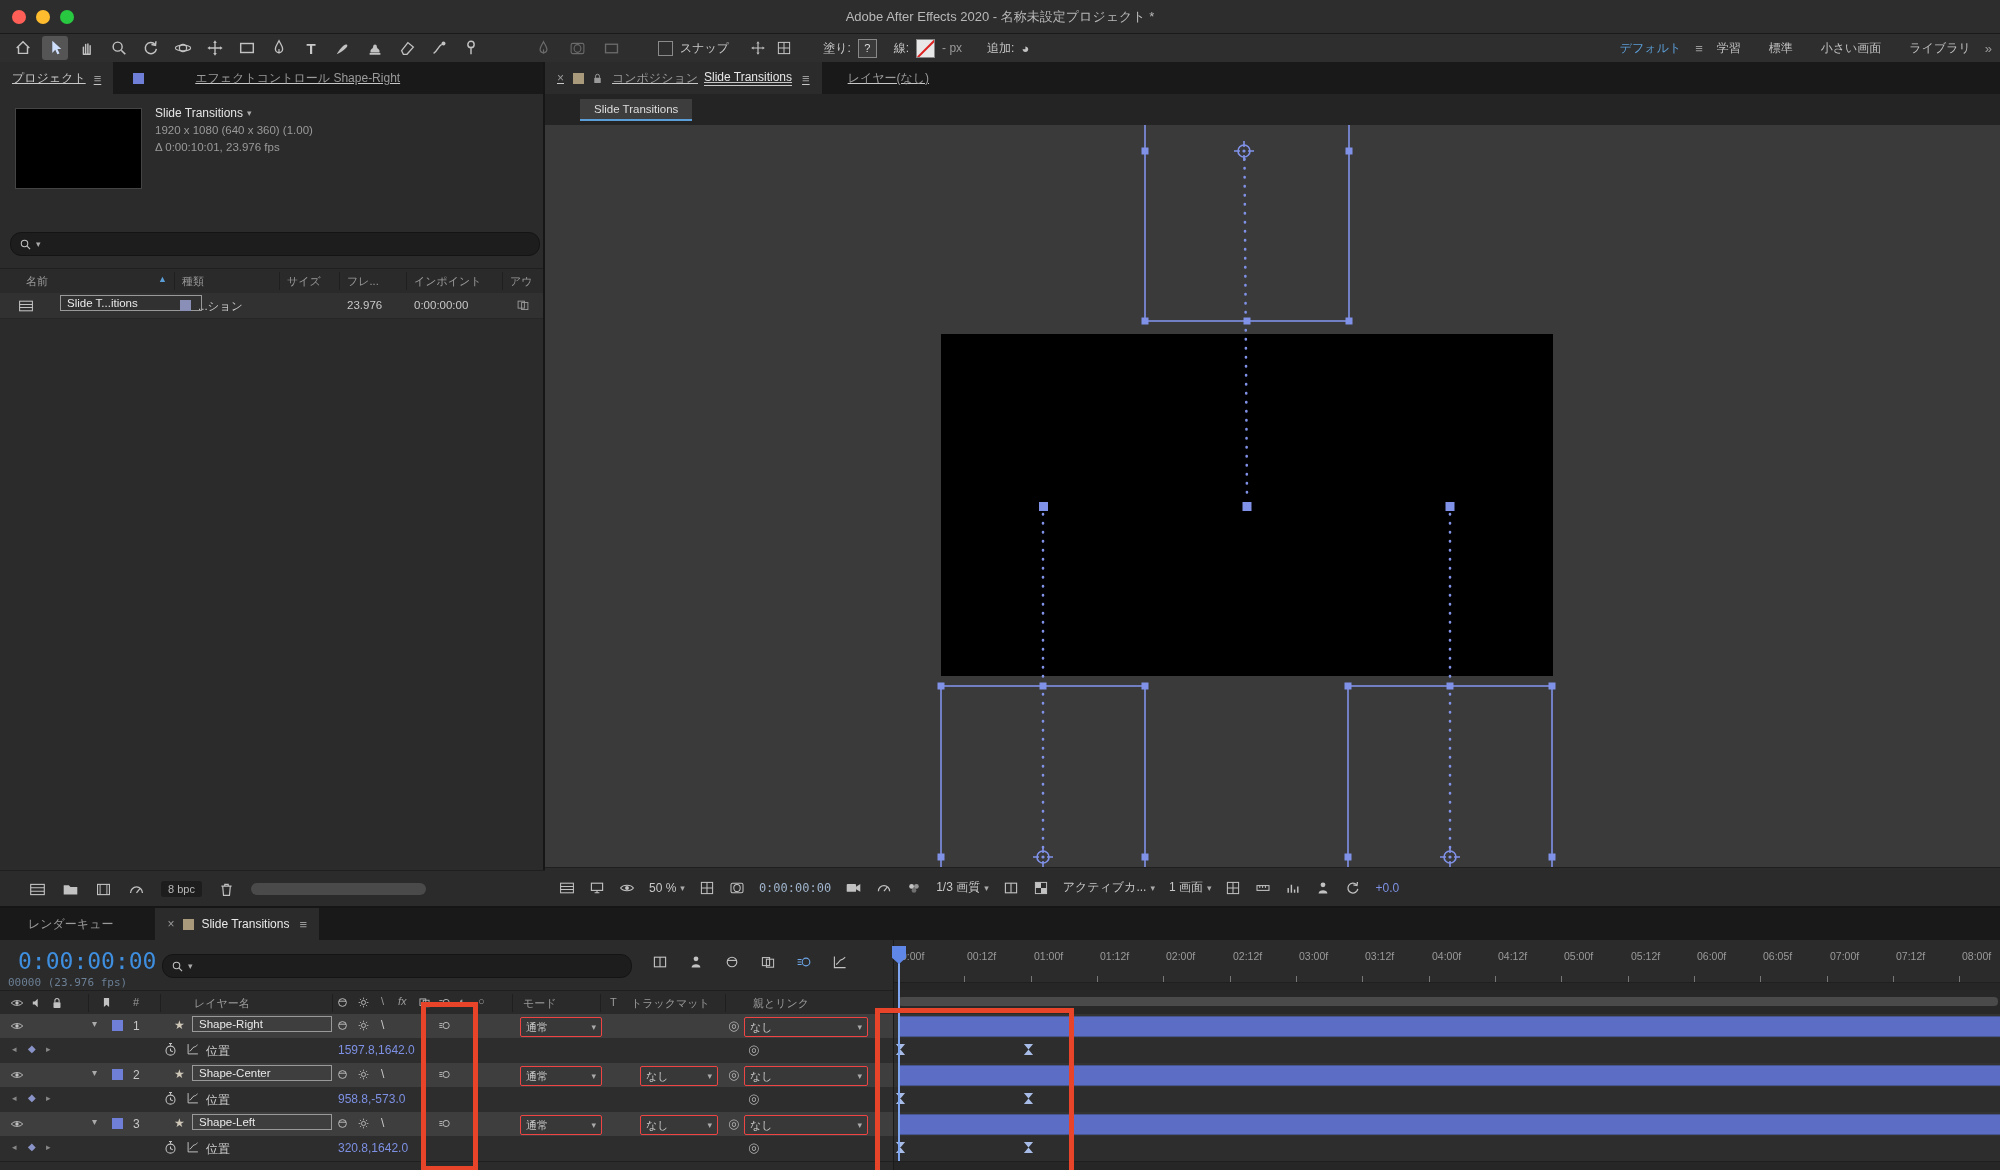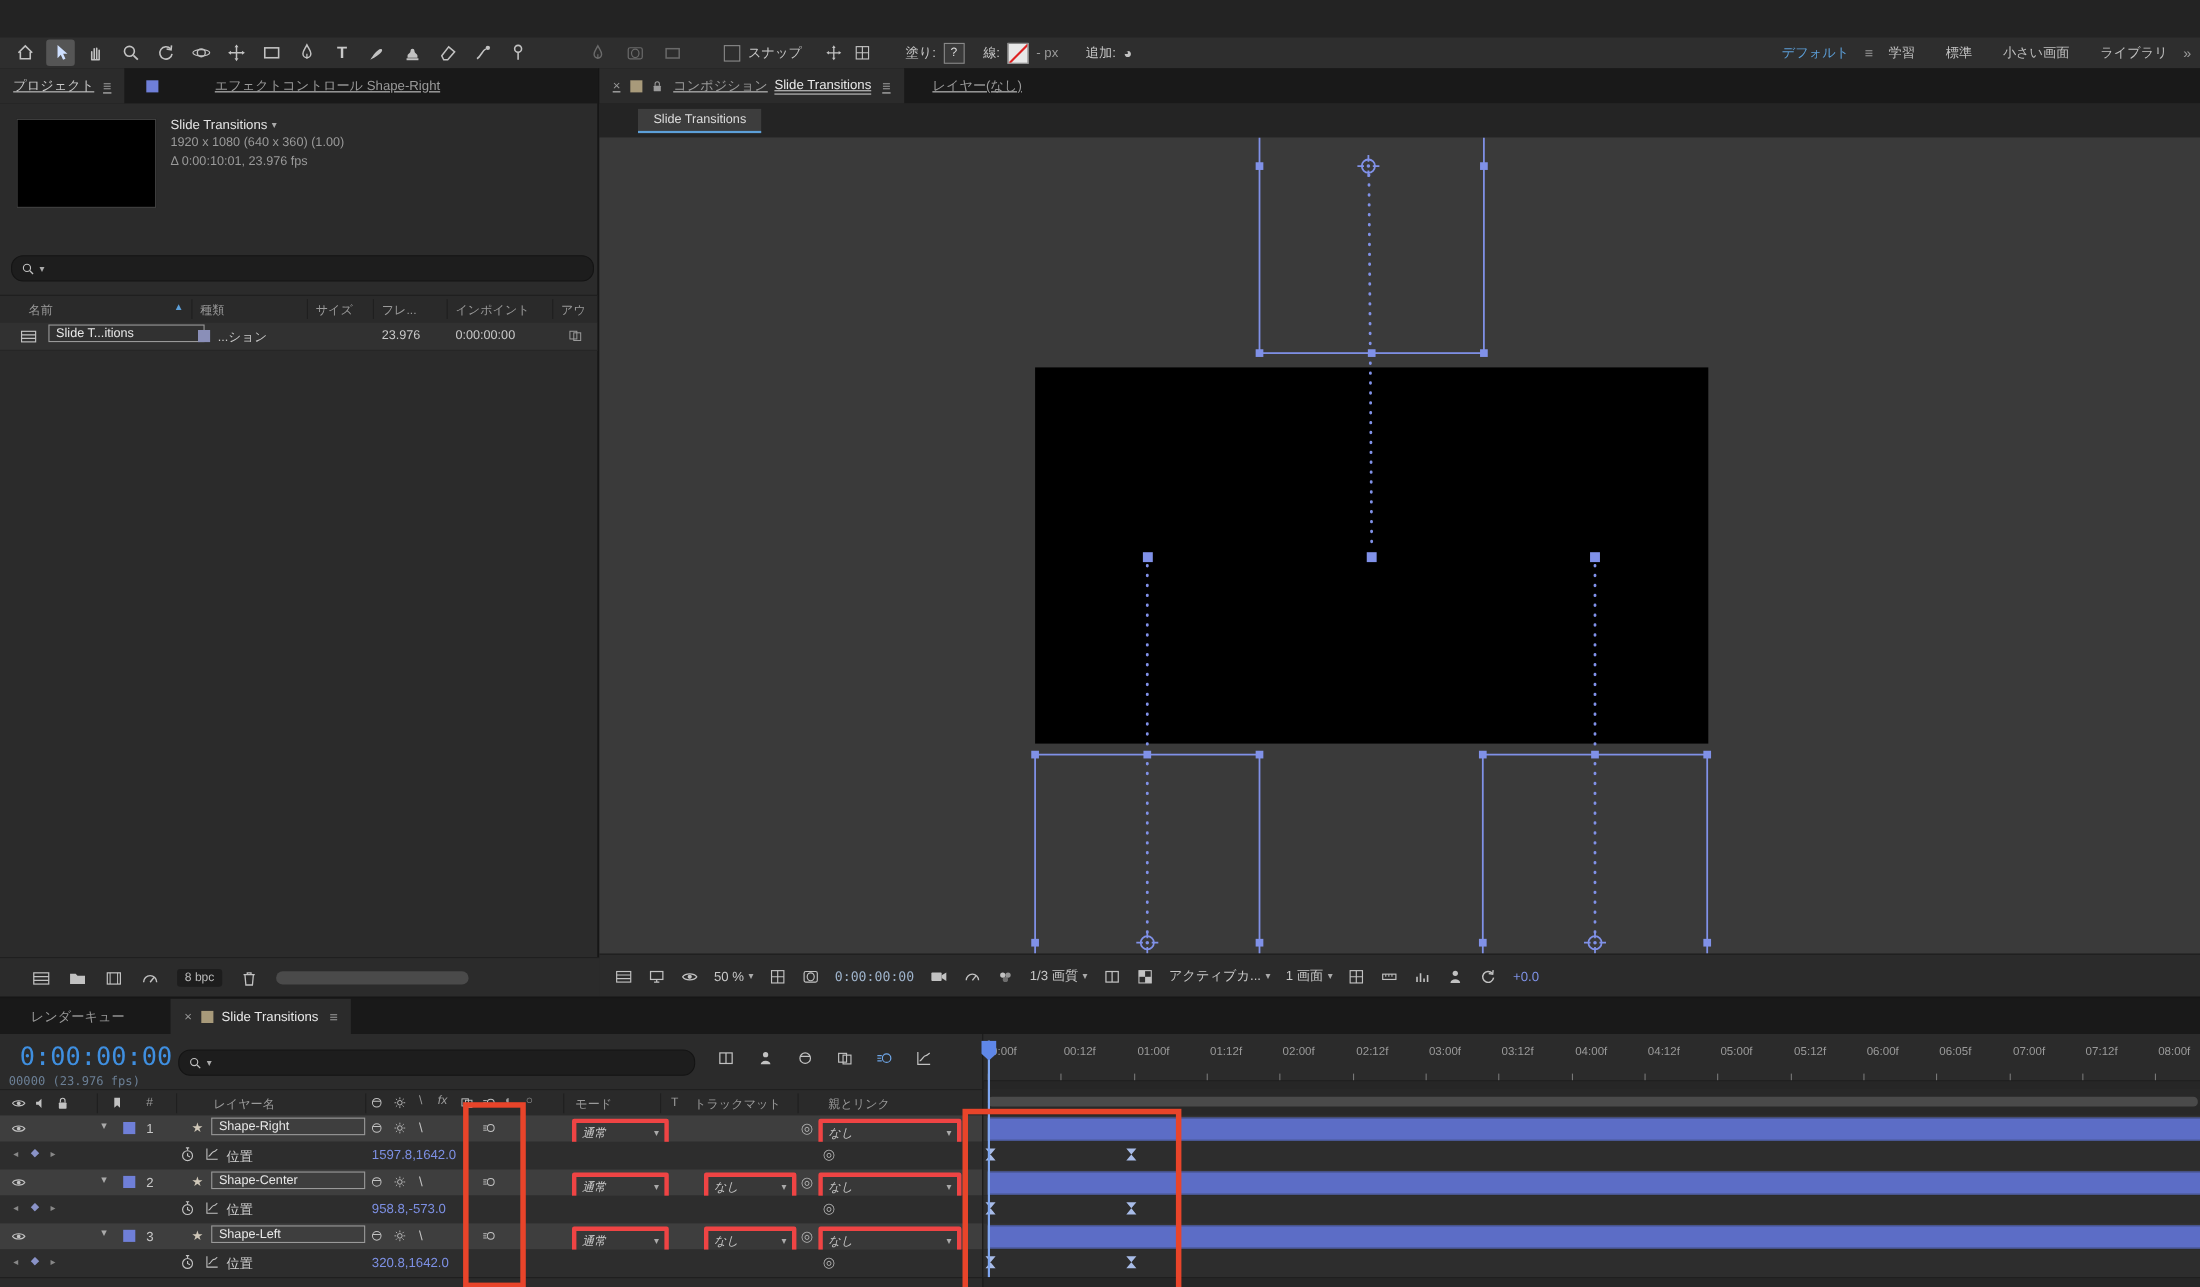--- a/index.html
+++ b/index.html
@@ -43,21 +43,21 @@
   #comp-toolbar{left:0;top:805px;width:1455px;height:39px;background:#2b2b2b;border-top:1px solid #1f1f1f;}
   .minitab{background:#3d3d3d;border-bottom:2px solid #5c9fd8;color:#ddd;padding:4px 14px;font-size:11.5px;}
   
   #timeline{left:0;top:906px;width:2000px;height:264px;background:#262626;border-top:2px solid #161616;}
   #tl-tabs{left:0;top:0;width:2000px;height:32px;background:#191919;}
   #tl-left{left:0;top:32px;width:893px;height:232px;background:#2b2b2b;}
   #tl-right{left:893px;top:32px;width:1107px;height:232px;background:#262626;border-left:1px solid #1a1a1a;}
   .hdr{background:#2a2a2a;color:#9a9a9a;font-size:11px;}
   .lrow{background:#3e3e3e;border-bottom:1px solid #1f1f1f;}
   .prow{background:#2d2d2d;border-bottom:1px solid #1f1f1f;}
-  .dd{background:#383838;border:4px solid #ef4444;border-radius:2px;height:18px;display:flex;align-items:center;justify-content:space-between;padding:0 5px;font-size:11px;color:#c8c8c8;font-style:italic;}
+  .dd{background:#383838;border:1px solid #ef4444;border-radius:2px;height:18px;display:flex;align-items:center;justify-content:space-between;padding:0 5px;font-size:11px;color:#c8c8c8;}
   .rulerlab{position:absolute;top:10px;color:#9a9a9a;font-size:10.5px;white-space:nowrap;}
   .tick{position:absolute;bottom:0;width:1px;height:6px;background:#777;}
   .bar{position:absolute;top:2px;height:19px;background:#5c6dc6;border:1px solid #47558f;left:4px;right:0;}
   .kf{position:absolute;top:5px;color:#a8bce8;}
   .annot{border:5px solid #e8442a;position:absolute;z-index:50;pointer-events:none;}
   .mono{font-family:"DejaVu Sans Mono","Liberation Mono",monospace;}
 </style>
 </head>
 <body>
 
@@ -212,20 +212,28 @@
         <rect x="8" y="6.5" width="9" height="10" fill="none" stroke="currentColor" stroke-width="1.3"></rect>
       </symbol>
   <symbol id="i-kf" viewBox="0 0 12 14">
         <path d="M1 1 H11 L6 7 Z M1 13 H11 L6 7 Z" fill="currentColor"></path>
       </symbol>
 </defs>
 </svg>
 
 <div id="app">
 
+  <div id="titlebar" class="abs r">
+    <div class="r" style="padding-left:12px;">
+      <span class="traffic" style="background:#ff5f57"></span>
+      <span class="traffic" style="background:#febc2e"></span>
+      <span class="traffic" style="background:#28c840"></span>
+    </div>
+    <div id="titletext" class="abs" style="left:0;top:0">Adobe After Effects 2020 - 名称未設定プロジェクト *</div>
+  </div>
 
   <div id="toolbar" class="abs r">
     <div class="r" style="padding-left:10px;gap:6px;">
       <span class="tool ico">
           <svg width="18" height="18">
             <use href="#i-home"></use>
           </svg>
         </span>
       <span class="tool sel ico">
           <svg width="18" height="18">
@@ -388,21 +396,21 @@
       <span class="colsep" style="left:502px;"></span>
       <span class="abs" style="left:510px;top:5px;">アウ</span>
     </div>
 
     <div class="abs" style="left:0;top:231px;width:543px;height:25px;background:#313131;border-bottom:1px solid #262626;">
       <span class="abs ico" style="left:18px;top:5px;">
           <svg width="16" height="16">
             <use href="#i-slats"></use>
           </svg>
         </span>
-      <span class="abs namebox" style="left:44px;top:2px;width:128px;">Slide T...itions</span>
+      <span class="abs namebox" style="left:60px;top:2px;width:128px;">Slide T...itions</span>
       <span class="abs" style="left:180px;top:7px;width:11px;height:11px;background:#8a8fb8;"></span>
       <span class="abs" style="left:198px;top:6px;font-size:11.5px;">...ション</span>
       <span class="abs" style="left:347px;top:6px;font-size:11.5px;">23.976</span>
       <span class="abs" style="left:414px;top:6px;font-size:11.5px;">0:00:00:00</span>
       <span class="abs ico" style="left:516px;top:5px;color:#9a9a9a;">
           <svg width="14" height="14">
             <use href="#i-fblend"></use>
           </svg>
         </span>
     </div>

